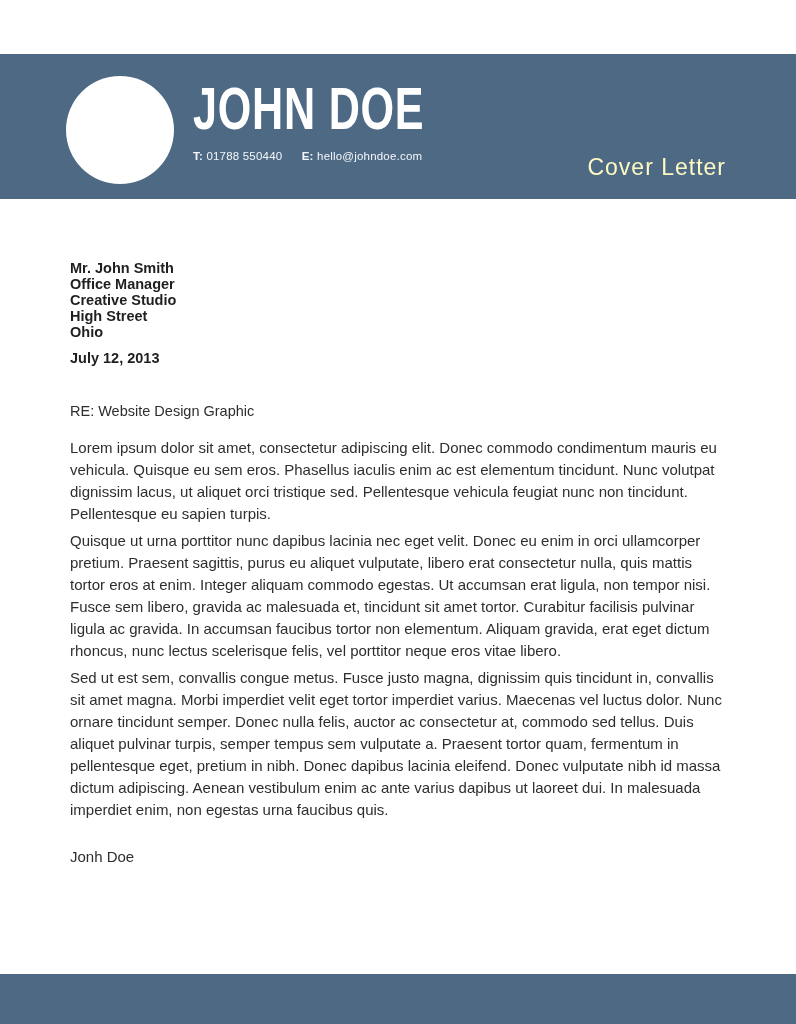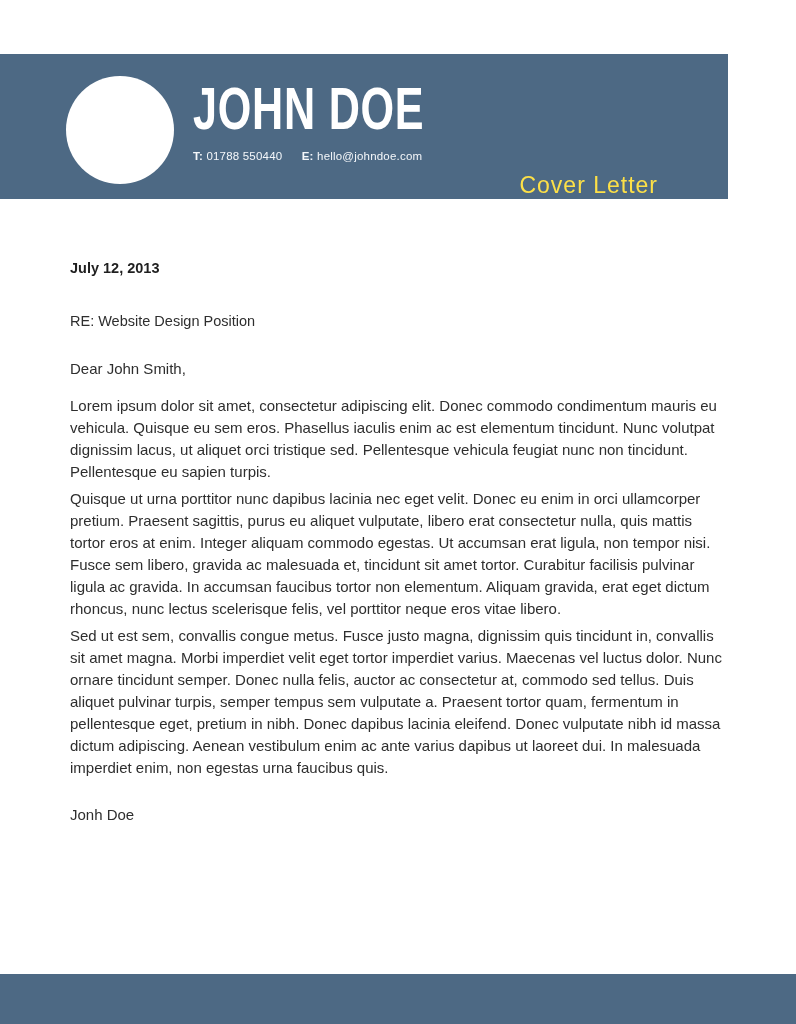--- a/index.html
+++ b/index.html
@@ -8,21 +8,21 @@
     position: relative;
     background: #ffffff;
     font-family: "Liberation Sans", "DejaVu Sans", sans-serif;
     overflow: hidden;
   }
 
   
   .header-band {
     position: absolute;
     top: 54px; left: 0;
-    width: 728px; height: 145px;
+    width: 796px; height: 145px;
     background: #4d6984;
   }
   .avatar {
     position: absolute;
     left: 66px; top: 22px;
     width: 108px; height: 108px;
     border-radius: 50%;
     background: #ffffff;
   }
   .header-text {
@@ -50,41 +50,42 @@
   .contact-line {
     margin-top: 12px;
     font-size: 11.5px;
     color: #f4f7fa;
     letter-spacing: 0.2px;
   }
   .contact-label { font-weight: 700; }
   .contact-label.email { margin-left: 16px; }
   .doc-type {
     position: absolute;
-    right: 70px; bottom: 0;
+    right: 70px; bottom: 18px;
     font-size: 23px;
     font-weight: 400;
     letter-spacing: 1px;
-    color: #fde047;
+    color: #fef9c3;
   }
 
   
   .letter {
     position: absolute;
     left: 70px; top: 260px;
     width: 658px;
     color: #2e2e2e;
   }
   .recipient-line {
     font-size: 14.5px;
     font-weight: 700;
     line-height: 16px;
     color: #1f1f1f;
   }
   .letter-date {
+    margin-top: 10px;
     font-size: 14.5px;
     font-weight: 700;
     color: #1f1f1f;
   }
   .subject-line {
     margin-top: 37px;
     font-size: 14.5px;
   }
   .salutation {
     margin-top: 31px;
@@ -125,26 +126,32 @@
       <span class="contact-label email">E:</span>
       <span>hello@johndoe.com</span>
     </div>
   </div>
 
   <div class="doc-type">Cover Letter</div>
 </div>
 
 <div class="letter">
 
+  <div>
+    <div class="recipient-line">Mr. John Smith</div>
+    <div class="recipient-line">Office Manager</div>
+    <div class="recipient-line">Creative Studio</div>
+    <div class="recipient-line">High Street</div>
+    <div class="recipient-line">Ohio</div>
+  </div>
 
   <div class="letter-date">July 12, 2013</div>
 
-  <div class="subject-line">RE: Website Design Position</div>
+  <div class="subject-line">RE: Website Design Graphic</div>
 
-  <div class="salutation">Dear John Smith,</div>
 
   <p class="body-paragraph">Lorem ipsum dolor sit amet, consectetur adipiscing elit. Donec commodo condimentum mauris eu vehicula. Quisque eu sem eros. Phasellus iaculis enim ac est elementum tincidunt. Nunc volutpat dignissim lacus, ut aliquet orci tristique sed. Pellentesque vehicula feugiat nunc non tincidunt. Pellentesque eu sapien turpis.</p>
   <p class="body-paragraph">Quisque ut urna porttitor nunc dapibus lacinia nec eget velit. Donec eu enim in orci ullamcorper pretium. Praesent sagittis, purus eu aliquet vulputate, libero erat consectetur nulla, quis mattis tortor eros at enim. Integer aliquam commodo egestas. Ut accumsan erat ligula, non tempor nisi. Fusce sem libero, gravida ac malesuada et, tincidunt sit amet tortor. Curabitur facilisis pulvinar ligula ac gravida. In accumsan faucibus tortor non elementum. Aliquam gravida, erat eget dictum rhoncus, nunc lectus scelerisque felis, vel porttitor neque eros vitae libero.</p>
   <p class="body-paragraph">Sed ut est sem, convallis congue metus. Fusce justo magna, dignissim quis tincidunt in, convallis sit amet magna. Morbi imperdiet velit eget tortor imperdiet varius. Maecenas vel luctus dolor. Nunc ornare tincidunt semper. Donec nulla felis, auctor ac consectetur at, commodo sed tellus. Duis aliquet pulvinar turpis, semper tempus sem vulputate a. Praesent tortor quam, fermentum in pellentesque eget, pretium in nibh. Donec dapibus lacinia eleifend. Donec vulputate nibh id massa dictum adipiscing. Aenean vestibulum enim ac ante varius dapibus ut laoreet dui. In malesuada imperdiet enim, non egestas urna faucibus quis.</p>
 
   <div class="closing-block">
     <div class="signature-name">Jonh Doe</div>
   </div>
 
 </div>

